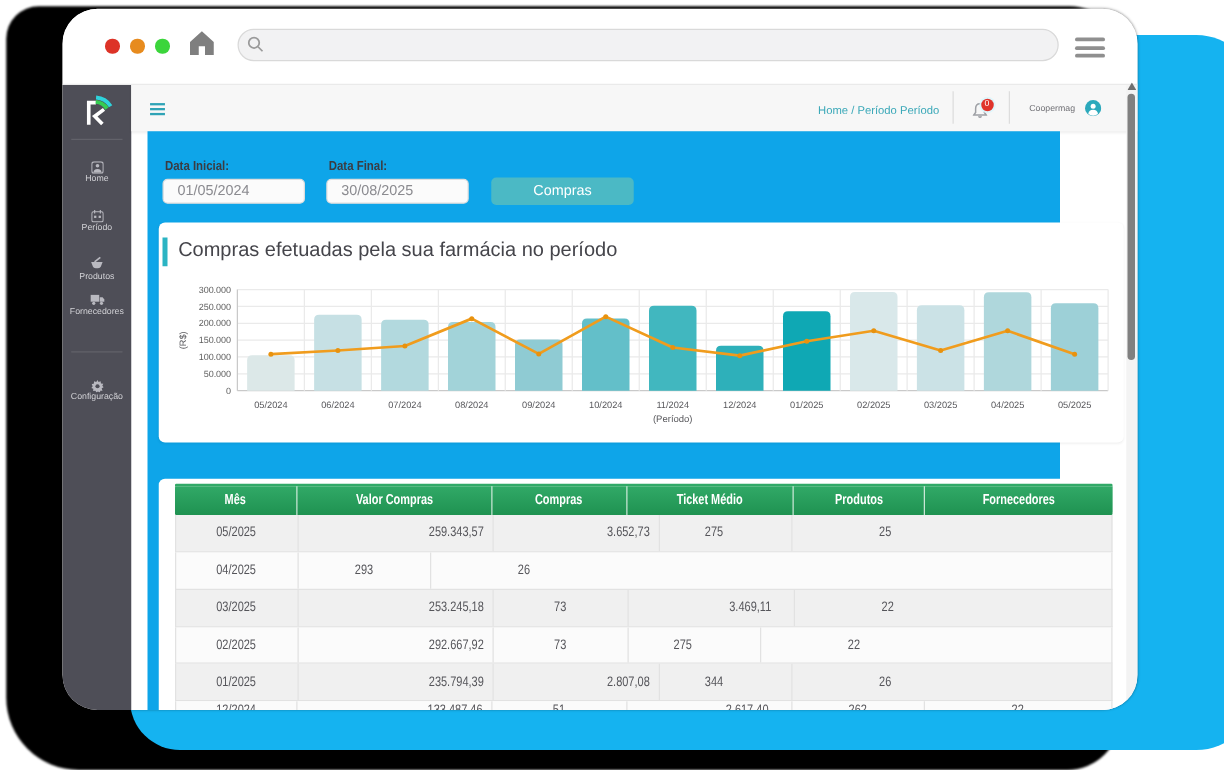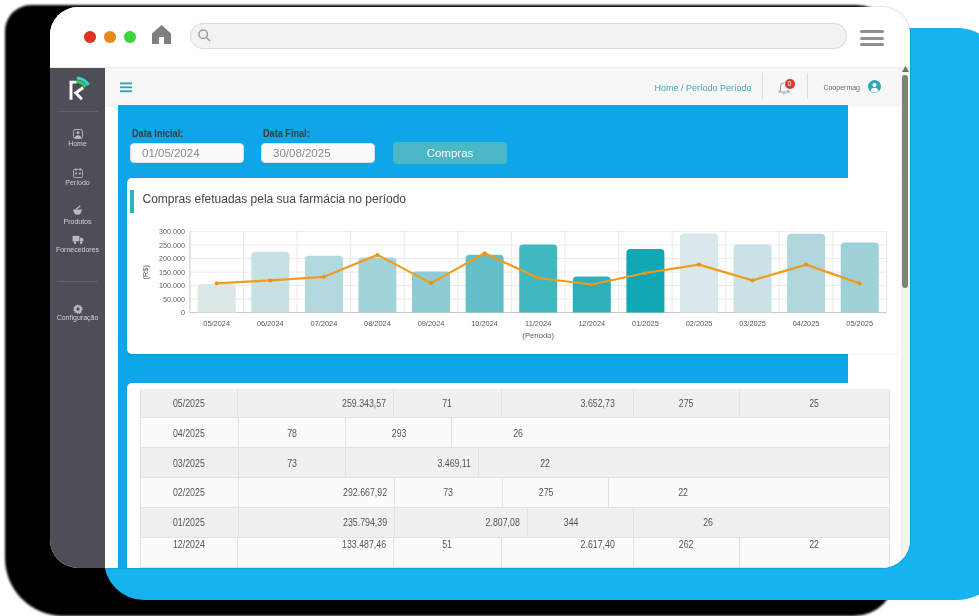--- a/index.html
+++ b/index.html
@@ -21,21 +21,21 @@
 #header{position:absolute;left:55px;top:61px;width:805px;height:37px;background:#f7f7f7;box-shadow:0 1px 2px rgba(0,0,0,.07)}
 #content{position:absolute;left:68px;top:98px;width:730px;height:463px;background:#0ea5e9}
 .vsep{position:absolute;top:5px;width:1px;height:26px;background:#ddd}
 
 .flabel{position:absolute;font-size:10.5px;font-weight:bold;color:#3b3b41;transform:scaleX(0.87);transform-origin:left center}
 .finput{position:absolute;width:114px;height:20px;background:#fbfbfb;border:1px solid #ddd;border-radius:4px;font-size:11.5px;color:#8b8b90;line-height:19px;padding-left:11px}
 #btn{position:absolute;left:330px;top:135px;width:114px;height:22px;background:#4bb9c5;border-radius:4px;color:#fff;font-size:11.5px;text-align:center;line-height:22px}
 
 #card1{position:absolute;left:63.5px;top:171px;width:772px;height:176px;background:#fff;border-radius:5px;box-shadow:0 1px 2px rgba(0,0,0,.06)}
 #accent{position:absolute;left:3px;top:12px;width:4px;height:23px;background:#2bb4c3}
-#ctitle{position:absolute;left:16px;top:14px;font-size:12px;color:#45454b}
+#ctitle{position:absolute;left:16px;top:14px;font-size:16px;color:#45454b}
 #card2{position:absolute;left:63.5px;top:376px;width:774px;height:190px;background:#fff;border-radius:5px 5px 0 0}
 .tbl{position:absolute;left:13px;top:5.5px;width:750.5px;font-size:11px}
 .sx{display:inline-block;transform:scaleX(0.8);transform-origin:center}
 .cell.r .sx{transform-origin:right center}
 .thead .sx{transform:scaleX(0.76);transform-origin:center}
 .thead{display:flex;height:23.5px;background:linear-gradient(180deg,#31a967,#1f9251);color:#fff;font-size:11.5px;font-weight:bold;border-radius:1px;box-shadow:0 -2px 0 #31a967}
 .thead .cell{border-right:1px solid rgba(255,255,255,.75);display:flex;align-items:center;justify-content:center;box-sizing:border-box}
 .thead .cell:last-child{border-right:none}
 .trow{display:flex;height:29.85px;box-sizing:border-box;border:1px solid #e2e2e2;border-top:none;color:#55555a}
 .trow .cell{display:flex;align-items:center;justify-content:center;box-sizing:border-box;border-right:1px solid #e2e2e2}
@@ -212,57 +212,74 @@
 <text x="572.0" y="148" text-anchor="middle" font-size="7.4" fill="#58585c">02/2025</text>
 <text x="625.5" y="148" text-anchor="middle" font-size="7.4" fill="#58585c">03/2025</text>
 <text x="679.1" y="148" text-anchor="middle" font-size="7.4" fill="#58585c">04/2025</text>
 <text x="732.7" y="148" text-anchor="middle" font-size="7.4" fill="#58585c">05/2025</text>
 <text x="411.2" y="159.8" text-anchor="middle" font-size="7.6" fill="#58585c">(Período)</text>
 <text x="21.5" y="94.3" text-anchor="middle" font-size="7.4" fill="#58585c" transform="rotate(-90 21.5 94.3)">(R$)</text>
 </svg>
     </div>
     <div id="card2" style="left:8.5px;top:278px">
       <div class="tbl">
+        <div class="thead">
+            <div class="cell" style="width:98.2px">
+              <span class="sx">Mês</span>
+            </div>
+            <div class="cell" style="width:156.3px">
+              <span class="sx">Valor Compras</span>
+            </div>
+            <div class="cell" style="width:107.7px">
+              <span class="sx">Compras</span>
+            </div>
+            <div class="cell" style="width:132.9px">
+              <span class="sx">Ticket Médio</span>
+            </div>
+            <div class="cell" style="width:105.9px">
+              <span class="sx">Produtos</span>
+            </div>
+            <div class="cell" style="width:149.5px">
+              <span class="sx">Fornecedores</span>
+            </div>
+          </div>
         <div class="trow odd">
             <div class="cell c" style="width:98.2px">
               <span class="sx">05/2025</span>
             </div>
             <div class="cell r" style="width:156.3px">
               <span class="sx">259.343,57</span>
-            </div>
-            <div class="cell c" style="width:107.7px">
-              <span class="sx">71</span>
             </div>
             <div class="cell r" style="width:132.9px">
               <span class="sx">3.652,73</span>
             </div>
             <div class="cell c" style="width:105.9px">
               <span class="sx">275</span>
             </div>
             <div class="cell c" style="width:149.5px">
               <span class="sx">25</span>
             </div>
           </div>
 <div class="trow even">
             <div class="cell c" style="width:98.2px">
               <span class="sx">04/2025</span>
             </div>
-            <div class="cell c" style="width:107.7px">
-              <span class="sx">78</span>
-            </div>
             <div class="cell c" style="width:105.9px">
               <span class="sx">293</span>
             </div>
             <div class="cell c" style="width:149.5px">
               <span class="sx">26</span>
             </div>
           </div>
 <div class="trow odd">
             <div class="cell c" style="width:98.2px">
               <span class="sx">03/2025</span>
+            </div>
+            <div class="cell r" style="width:156.3px">
+              <span class="sx">253.245,18</span>
             </div>
             <div class="cell c" style="width:107.7px">
               <span class="sx">73</span>
             </div>
             <div class="cell r" style="width:132.9px">
               <span class="sx">3.469,11</span>
             </div>
             <div class="cell c" style="width:149.5px">
               <span class="sx">22</span>
             </div>

